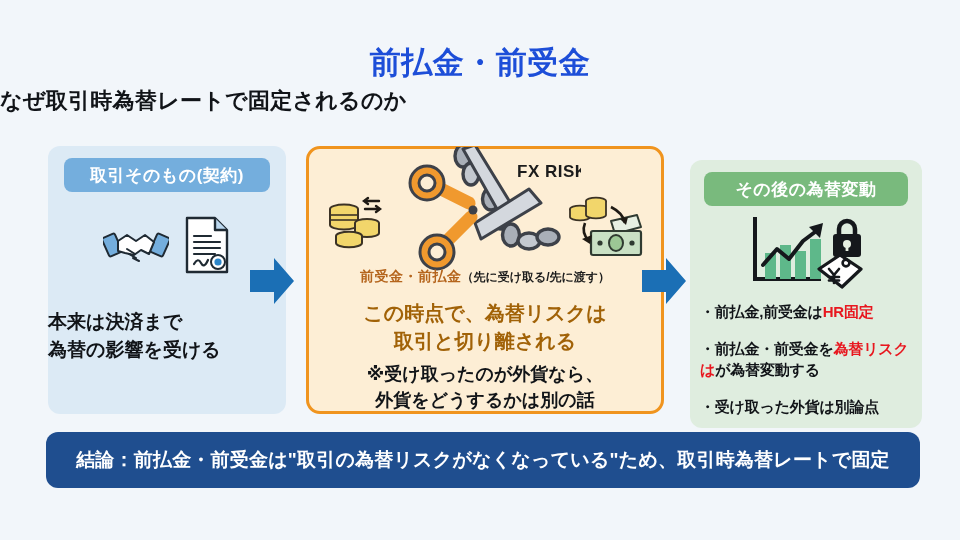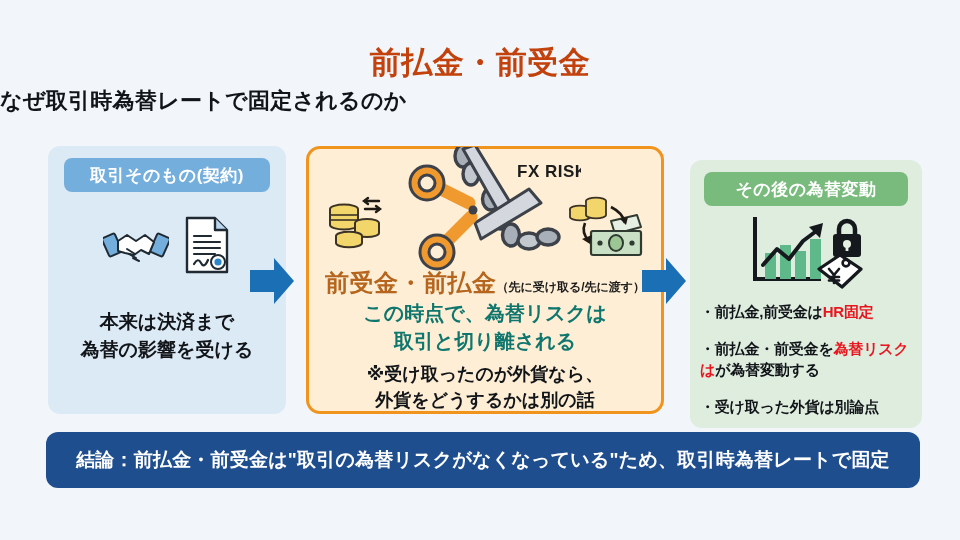--- a/index.html
+++ b/index.html
@@ -7,21 +7,21 @@
     width:960px;height:540px;overflow:hidden;
     background:#F2F6FA;
     font-family:"Liberation Sans","DejaVu Sans",sans-serif;
     -webkit-font-smoothing:antialiased;
   }
   .stage{position:relative;width:960px;height:540px;}
 
   
   .title{
     position:absolute;left:0;top:46px;width:960px;text-align:center;
-    font-size:31px;font-weight:bold;color:#c2410c;letter-spacing:.5px;
+    font-size:31px;font-weight:bold;color:#1d4ed8;letter-spacing:.5px;
     line-height:1.1;
   }
   .subtitle{
     position:absolute;left:0;top:86px;width:960px;text-align:left;
     font-size:22px;font-weight:bold;color:#111418;letter-spacing:.3px;
   }
 
   
   .panel{position:absolute;border-radius:12px;box-sizing:border-box;}
   .panel-left{left:48px;top:146px;width:238px;height:268px;background:#DCEAF5;}
@@ -38,43 +38,43 @@
   .badge-right{left:14px;top:12px;width:204px;height:34px;background:#79BA7D;}
 
   
   .icons-left{position:absolute;left:0;top:58px;width:238px;height:86px;
     display:flex;align-items:center;justify-content:center;gap:14px;}
   .icons-right{position:absolute;left:0;top:50px;width:232px;height:90px;
     display:flex;align-items:center;justify-content:center;}
 
   
   .left-text{
-    position:absolute;left:0;top:162px;width:238px;text-align:center;
+    position:absolute;left:0;top:162px;width:238px;text-align:left;
     font-size:19px;font-weight:bold;color:#111418;line-height:1.45;
   }
 
   
   .center-hero{position:absolute;left:0;top:-2px;width:352px;height:130px;}
   .hero-scissors{position:absolute;left:92px;top:0px;}
   .hero-coins{position:absolute;left:18px;top:48px;}
   .hero-cash{position:absolute;left:258px;top:44px;}
 
   .center-heading{
     position:absolute;left:0;top:118px;width:352px;text-align:center;
     white-space:nowrap;
   }
   .center-heading .main{
-    font-size:24px;font-weight:bold;color:#B5651D;letter-spacing:.5px;margin-top:10px;
+    font-size:14px;font-weight:bold;color:#B5651D;letter-spacing:.5px;margin-top:10px;
   }
   .center-heading .sub{
     font-size:12px;font-weight:bold;color:#1C1C1C;letter-spacing:0;
   }
   .center-main{
     position:absolute;left:0;top:150px;width:352px;text-align:center;
-    font-size:20px;font-weight:bold;color:#0f766e;line-height:1.42;
+    font-size:20px;font-weight:bold;color:#a16207;line-height:1.42;
   }
   .center-note{
     position:absolute;left:0;top:212px;width:352px;text-align:center;
     font-size:18px;font-weight:bold;color:#111418;line-height:1.45;
   }
 
   
   .bullets{position:absolute;left:10px;top:142px;width:216px;}
   .bullet{
     font-size:15px;font-weight:bold;color:#111418;line-height:1.35;

